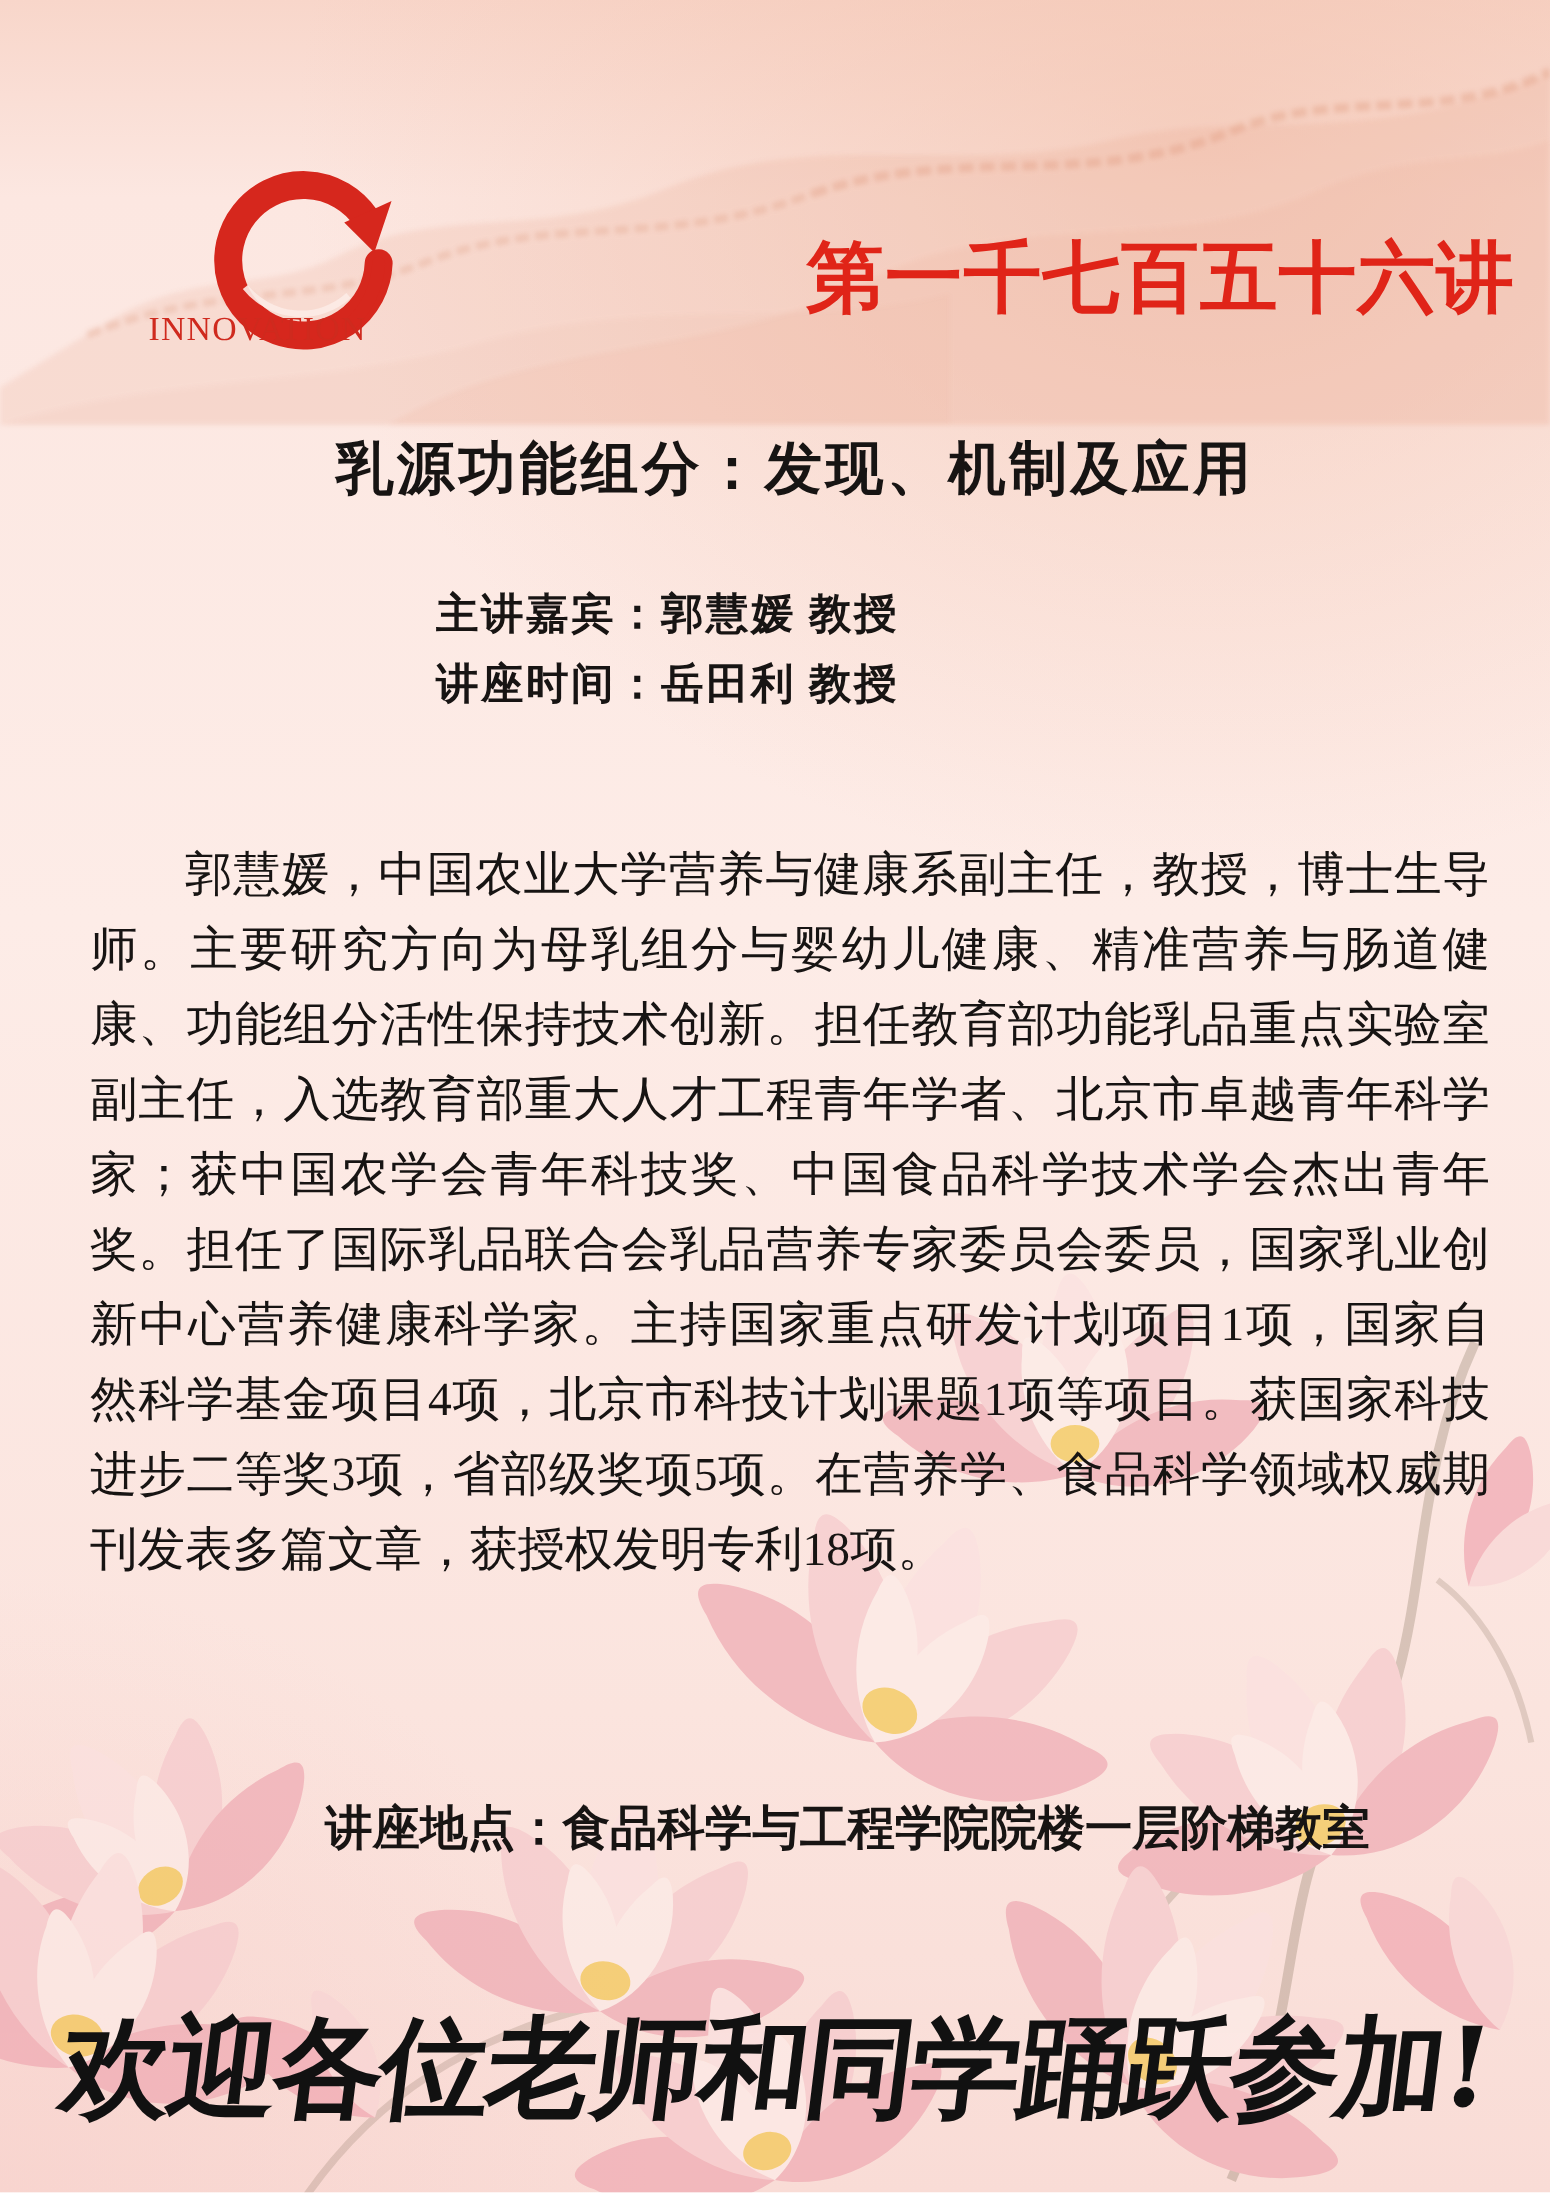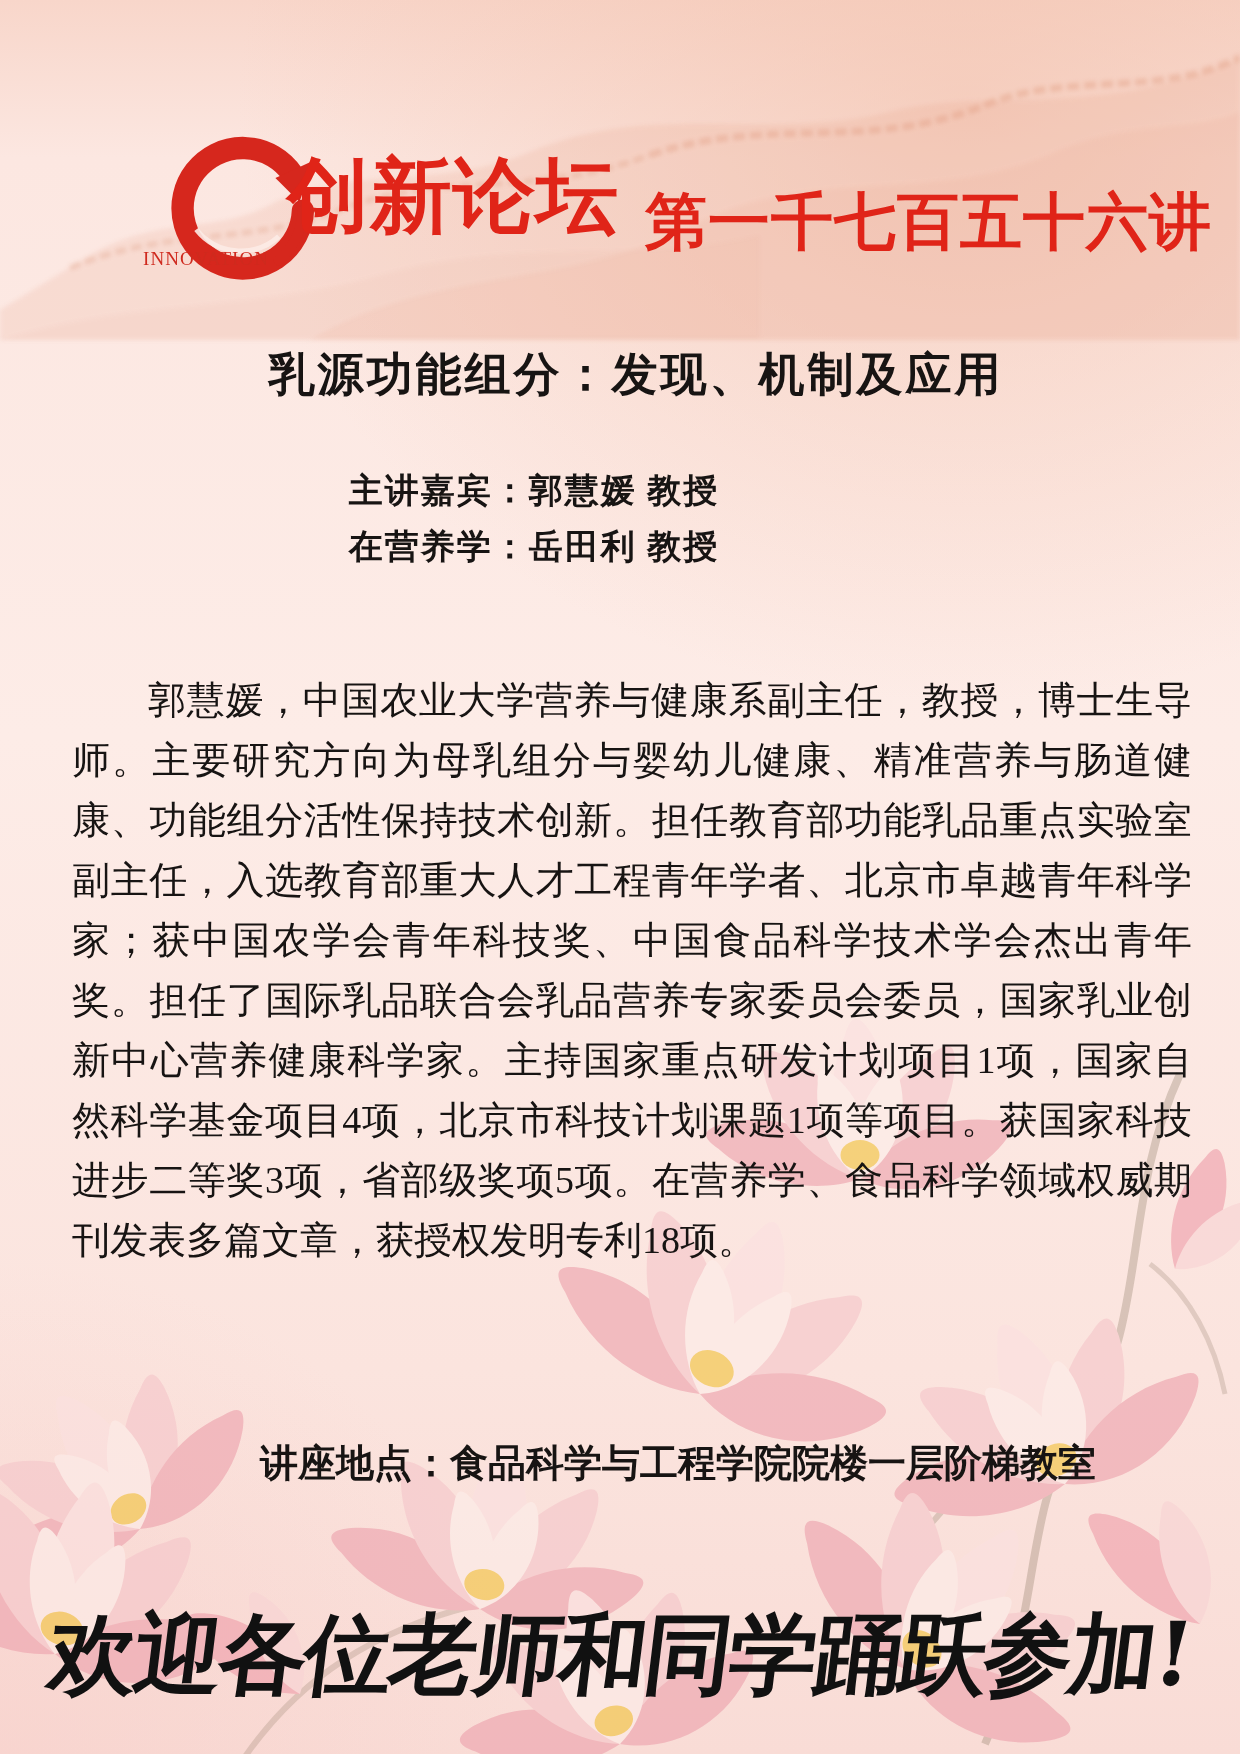--- a/index.html
+++ b/index.html
@@ -23,21 +23,21 @@
     position:absolute;bottom:-10px;left:0;width:1240px;height:800px;
     opacity:.62;z-index:0;pointer-events:none;
   }
   .content{position:absolute;inset:0;z-index:2;}
 
   
   .logo-icon{position:absolute;left:148px;top:116px;width:186px;height:172px;}
   .logo-word{
     position:absolute;left:96px;top:248px;width:220px;
     font-family:"Liberation Serif",serif;
-    font-size:19px;letter-spacing:1px;color:#cf2a1e;text-align:center;
+    font-size:27px;letter-spacing:1px;color:#cf2a1e;text-align:center;
   }
   .forum-title{
     position:absolute;left:287px;top:142px;margin:0;
     font-size:82px;font-weight:900;color:#e02418;letter-spacing:1px;
   }
   .lecture-no{
     position:absolute;left:645px;top:180px;
     font-size:62px;font-weight:800;color:#e02418;
     font-family:"Liberation Serif",serif;letter-spacing:1px;
   }
@@ -129,26 +129,25 @@
   <div class="content">
 
     <svg class="logo-icon" viewBox="0 0 100 100" aria-hidden="true">
       <path d="M80 34 A35 35 0 1 0 86 55" fill="none" stroke="#d6271d" stroke-width="13" stroke-linecap="round"></path>
       <path d="M24 66 A33 33 0 0 0 72 70" fill="none" stroke="#fcebe6" stroke-width="3" opacity=".9"></path>
       <path d="M86 55 A41 41 0 0 1 72 84" fill="none" stroke="#d6271d" stroke-width="6" stroke-linecap="round"></path>
       <polygon points="92,26 84,50 70,36" fill="#d6271d"></polygon>
     </svg>
     <div class="logo-word">INNOVATION</div>
 
-    <h1 class="forum-title">创新论坛</h1>
     <div class="lecture-no">第一千七百五十六讲</div>
 
     <h2 class="lecture-title">乳源功能组分：发现、机制及应用</h2>
     <div class="speaker-line">主讲嘉宾：郭慧媛 教授</div>
-    <div class="host-line">在营养学：岳田利 教授</div>
+    <div class="host-line">讲座时间：岳田利 教授</div>
 
     <p class="bio">郭慧媛，中国农业大学营养与健康系副主任，教授，博士生导师。主要研究方向为母乳组分与婴幼儿健康、精准营养与肠道健康、功能组分活性保持技术创新。担任教育部功能乳品重点实验室副主任，入选教育部重大人才工程青年学者、北京市卓越青年科学家；获中国农学会青年科技奖、中国食品科学技术学会杰出青年奖。担任了国际乳品联合会乳品营养专家委员会委员，国家乳业创新中心营养健康科学家。主持国家重点研发计划项目1项，国家自然科学基金项目4项，北京市科技计划课题1项等项目。获国家科技进步二等奖3项，省部级奖项5项。在营养学、食品科学领域权威期刊发表多篇文章，获授权发明专利18项。</p>
 
     <div class="details">
       <div>讲座地点：食品科学与工程学院院楼一层阶梯教室</div>
       
       
     </div>
 
     <div class="welcome">欢迎各位老师和同学踊跃参加!</div>

